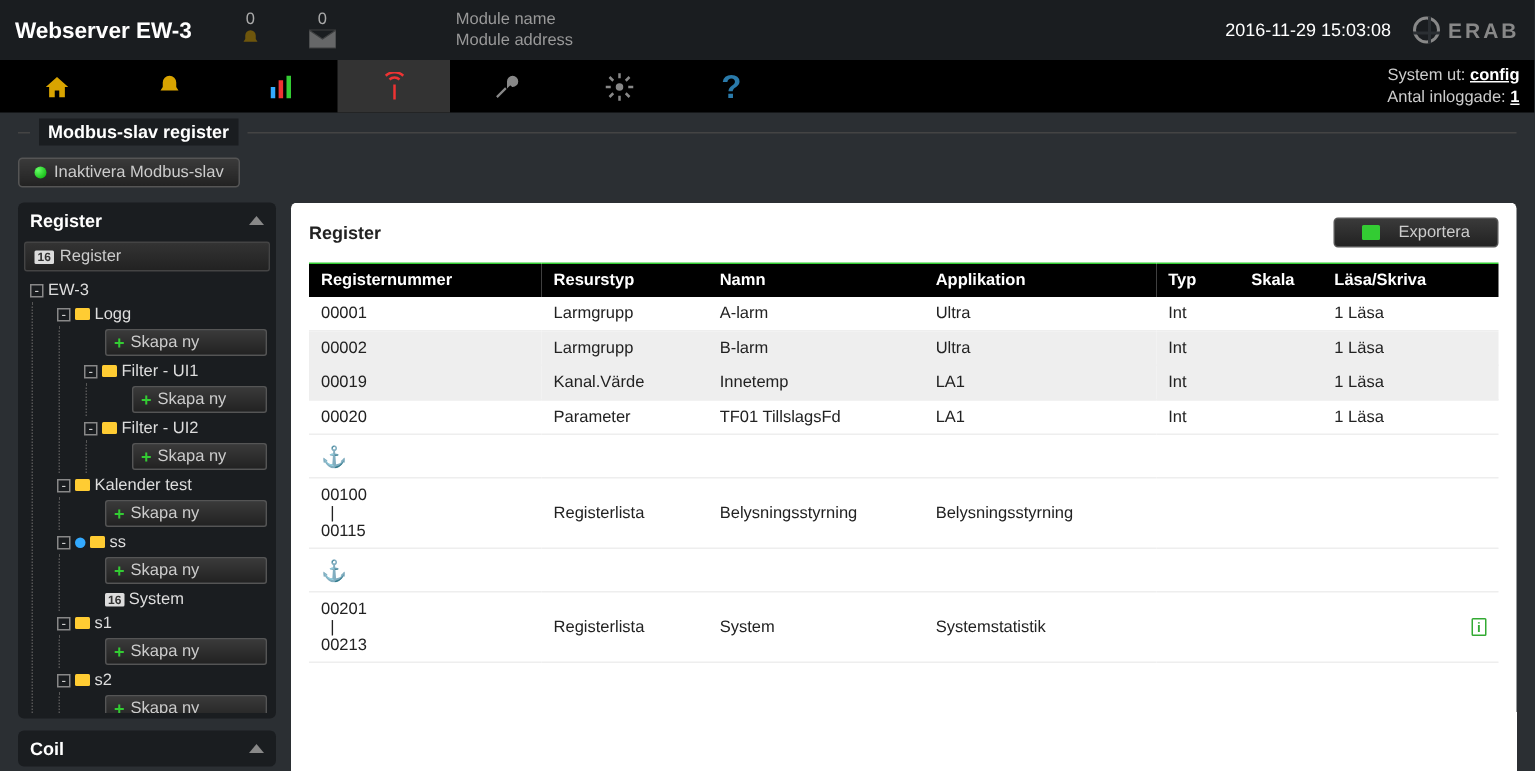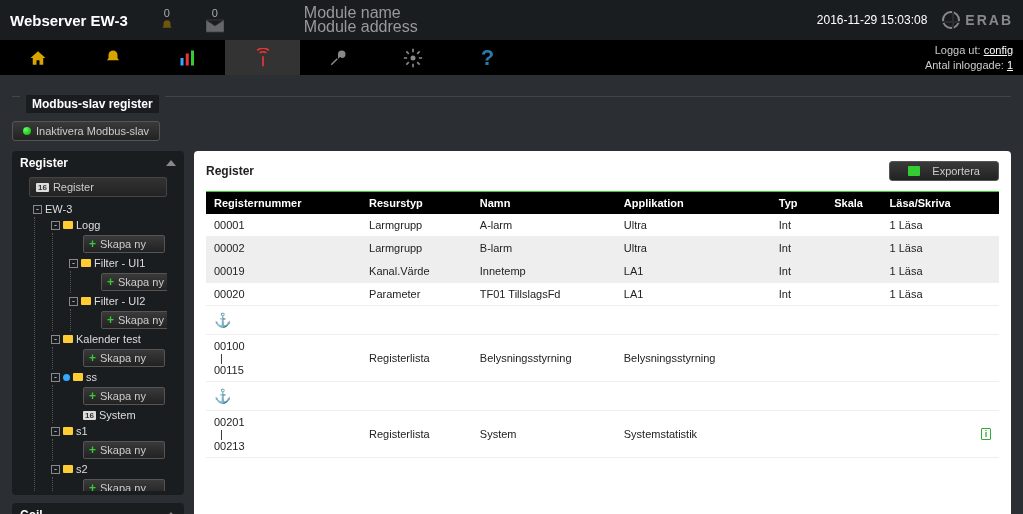--- a/index.html
+++ b/index.html
@@ -4,54 +4,54 @@
 <style>
   * { box-sizing: border-box; margin: 0; padding: 0; font-family: Arial, sans-serif; }
   body { background: #2b2f33; color: #ccc; font-size: 12px; width: 1023px; height: 514px; overflow: hidden; }
   
   
   .header { background: #1a1d20; height: 40px; display: flex; align-items: center; padding: 15px 10px; }
   .header-title { font-size: 15px; font-weight: bold; color: #fff; margin-right: 30px; }
   .header-counters { display: flex; gap: 30px; align-items: center; margin-right: 80px; }
   .counter { display: flex; flex-direction: column; align-items: center; color: #aaa; font-size: 11px; }
   .counter svg { opacity: 0.6; }
-  .header-module { color: #999; font-size: 16px; line-height: 14px; flex: 1; }
+  .header-module { color: #999; font-size: 11px; line-height: 14px; flex: 1; }
   .header-time { color: #fff; font-size: 12px; margin-right: 15px; }
   .header-logo { color: #888; font-weight: bold; font-size: 14px; letter-spacing: 2px; display: flex; align-items: center; gap: 5px; }
   .logo-circle { width: 18px; height: 18px; border: 2px solid #888; border-radius: 50%; position: relative; }
   .logo-circle::before, .logo-circle::after { content: ''; position: absolute; background: #2b2f33; }
   .logo-circle::before { width: 2px; height: 18px; left: 8px; top: -2px; }
   .logo-circle::after { height: 2px; width: 18px; top: 8px; left: -2px; }
   
   
   .nav { height: 35px; display: flex; align-items: center; background: #000; }
   .nav-item { width: 75px; height: 35px; display: flex; align-items: center; justify-content: center; cursor: pointer; }
   .nav-item.active { background: #333; }
   .nav-right { margin-left: auto; text-align: right; padding-right: 10px; font-size: 11px; color: #ccc; line-height: 15px; }
-  .nav-right a { color: #fff; text-decoration: underline; }
+  .nav-right a { color: #fff; text-decoration: underline; font-weight: bold; }
   
   
   .page-label { padding: 4px 12px; display: flex; align-items: center; gap: 6px; }
-  .page-label-text { font-weight: bold; color: #fff; background: #1a1d20; padding: 2px 6px; margin-top: 16px; }
+  .page-label-text { font-weight: bold; color: #fff; background: #1a1d20; padding: 2px 6px; }
   .dash { flex: 1; border-top: 1px solid #444; }
   .dash-short { width: 8px; border-top: 1px solid #444; }
   
   
   .btn { background: linear-gradient(#3a3a3a, #222); border: 1px solid #555; border-radius: 3px; padding: 3px 10px; color: #ccc; font-size: 11px; cursor: pointer; display: inline-flex; align-items: center; gap: 5px; }
   .dot-green { width: 8px; height: 8px; border-radius: 50%; background: radial-gradient(circle at 30% 30%, #6f6, #0a0); display: inline-block; }
   
   .action-row { padding: 4px 12px 10px; }
   
   
   .content { display: flex; padding: 0 12px; gap: 10px; height: 400px; }
   .sidebar { width: 172px; display: flex; flex-direction: column; gap: 8px; }
   .panel { background: #1a1d20; border-radius: 4px; }
   .panel-header { padding: 5px 8px; font-weight: bold; color: #fff; display: flex; justify-content: space-between; align-items: center; }
   .chev { width: 0; height: 0; border-left: 5px solid transparent; border-right: 5px solid transparent; border-bottom: 6px solid #888; }
-  .panel-body { padding: 2px 17px 4px; }
+  .panel-body { padding: 2px 4px 4px; }
   
   .reg-field { background: linear-gradient(#333, #222); border: 1px solid #444; border-radius: 2px; padding: 3px 6px; color: #ccc; font-size: 11px; margin-bottom: 4px; display: flex; align-items: center; gap: 4px; }
   .num-badge { background: #ddd; color: #333; font-size: 8px; padding: 0 2px; border-radius: 1px; font-weight: bold; }
   
   
   .tree { font-size: 11px; color: #ddd; overflow-y: auto; max-height: 290px; }
   .tree-item { padding: 2px 2px 2px 4px; display: flex; align-items: center; gap: 3px; white-space: nowrap; }
   .tree-toggle { width: 9px; height: 9px; border: 1px solid #888; font-size: 9px; line-height: 7px; text-align: center; cursor: pointer; flex-shrink: 0; }
   .tree-spacer { width: 11px; flex-shrink: 0; }
   .tree-children { padding-left: 12px; border-left: 1px dotted #555; margin-left: 5px; }
@@ -148,21 +148,21 @@
   <div class="nav-item">
       <svg width="20" height="20" viewBox="0 0 24 24" fill="#888">
         <circle cx="12" cy="12" r="3"></circle>
         <path d="M12 1v4m0 14v4M1 12h4m14 0h4M4 4l3 3m10 10l3 3M4 20l3-3m10-10l3-3" stroke="#888" stroke-width="2"></path>
       </svg>
     </div>
   <div class="nav-item">
       <span style="color:#2a7aaa;font-size:22px;font-weight:bold;">?</span>
     </div>
   <div class="nav-right">
-    <div><span>Logga ut:</span> <a href="#">config</a></div>
+    <div><span>System ut:</span> <a href="#">config</a></div>
     <div><span>Antal inloggade:</span> <a href="#">1</a></div>
   </div>
 </div>
 
 <div class="page-label">
   <span class="dash-short"></span>
   <span class="page-label-text">Modbus-slav register</span>
   <span class="dash"></span>
 </div>
 

